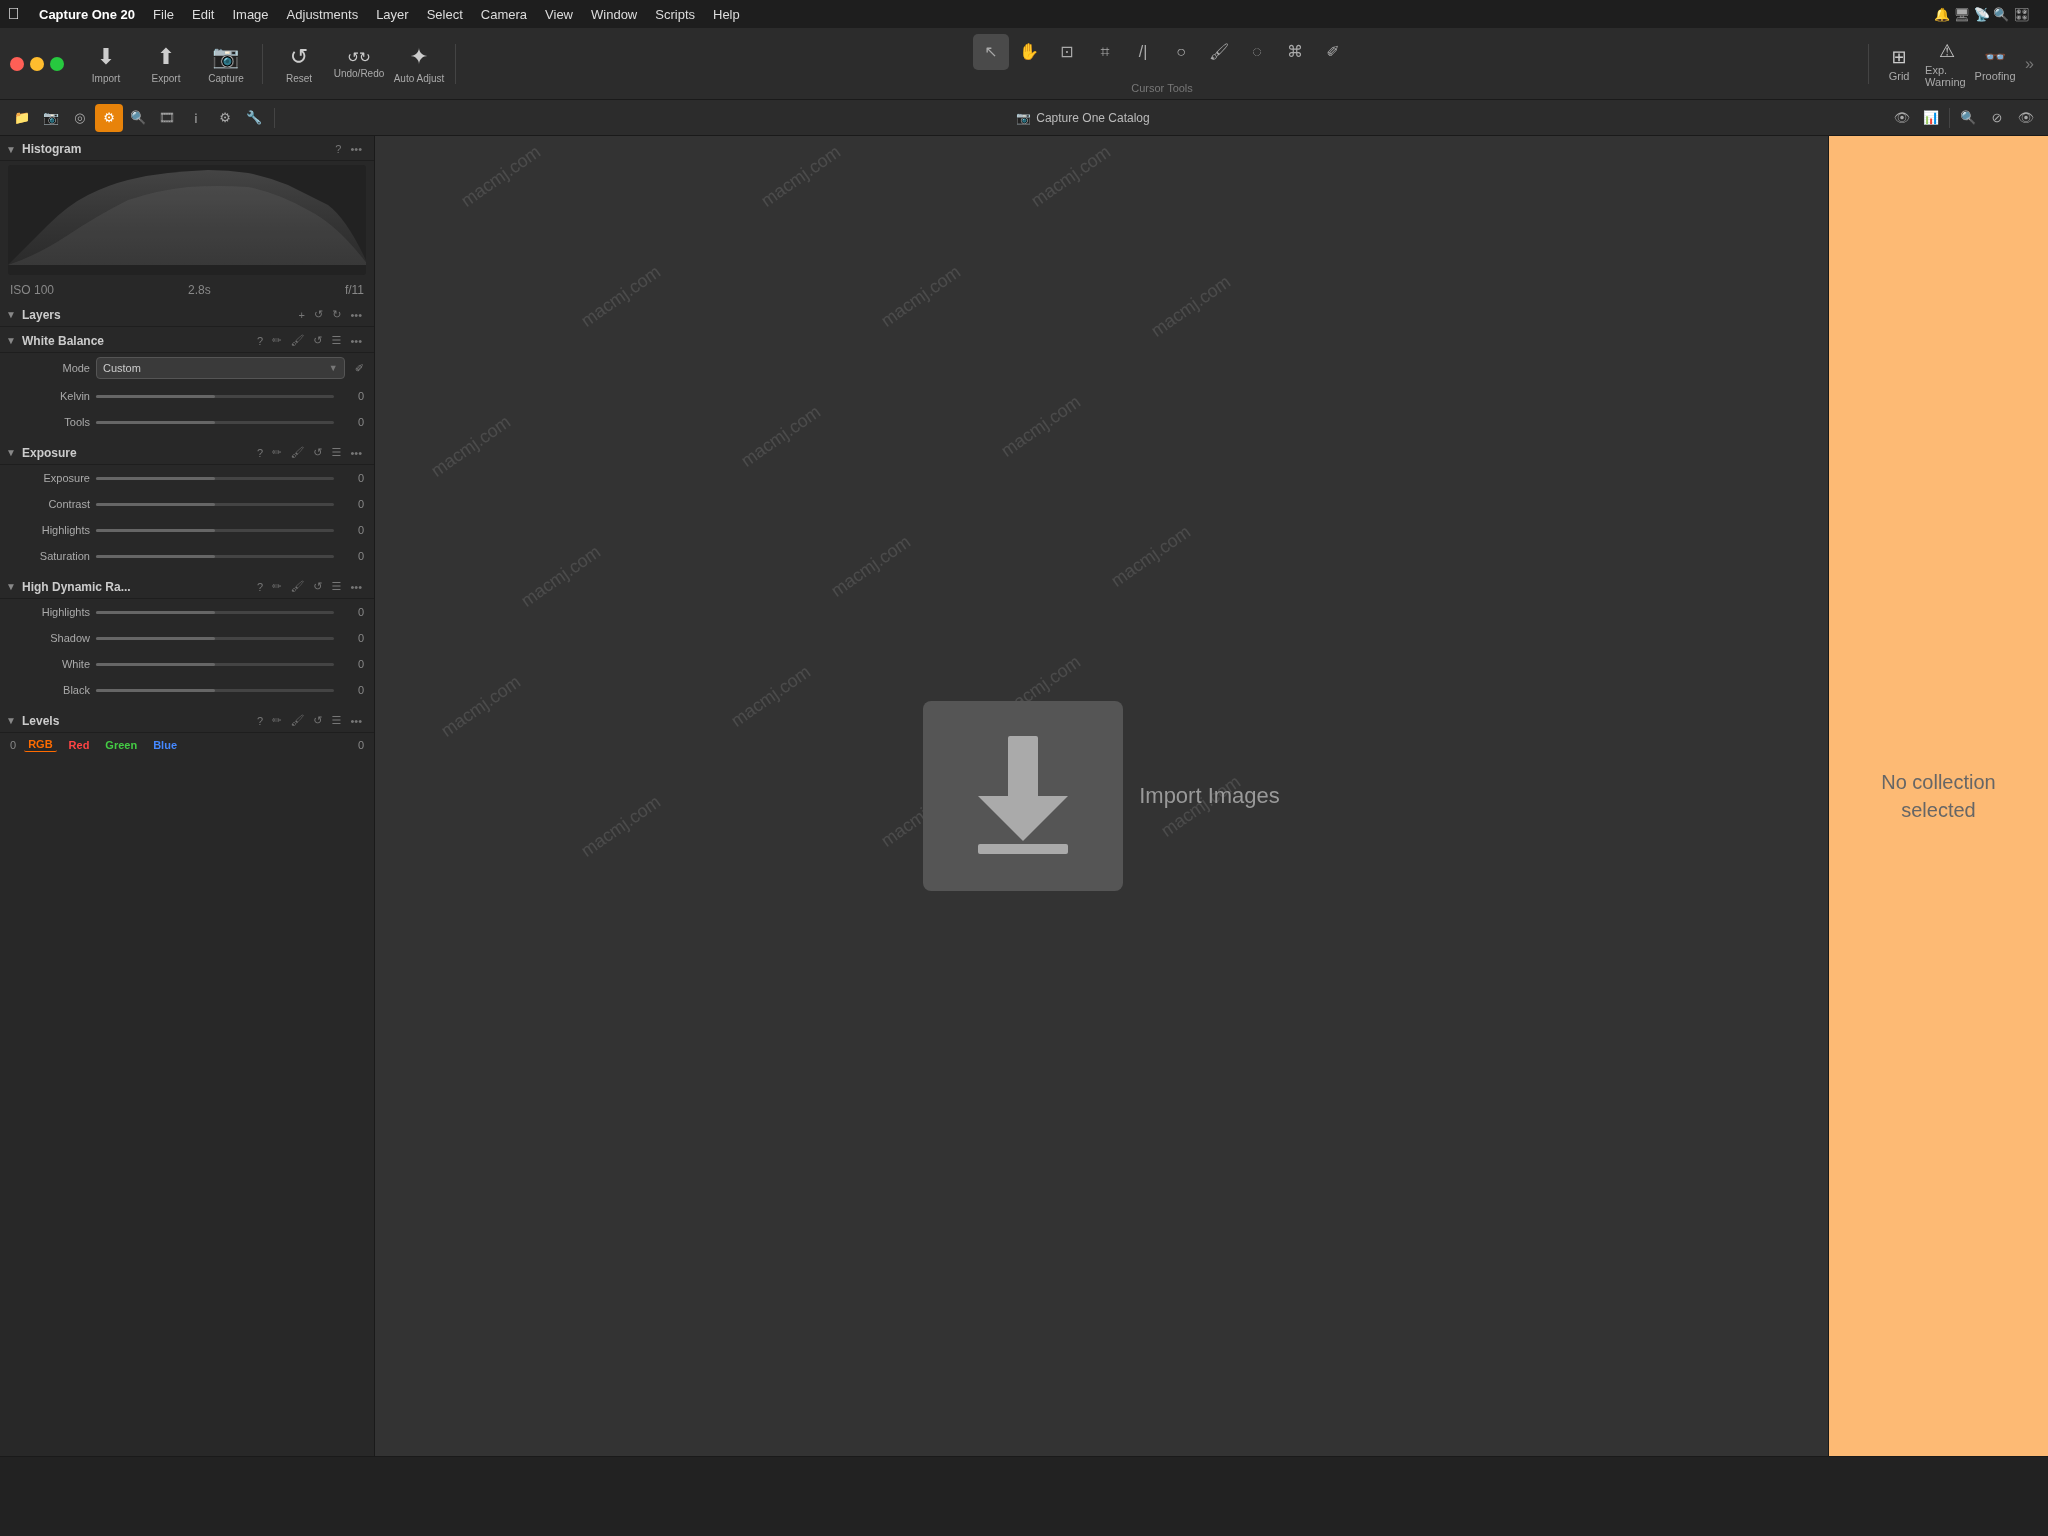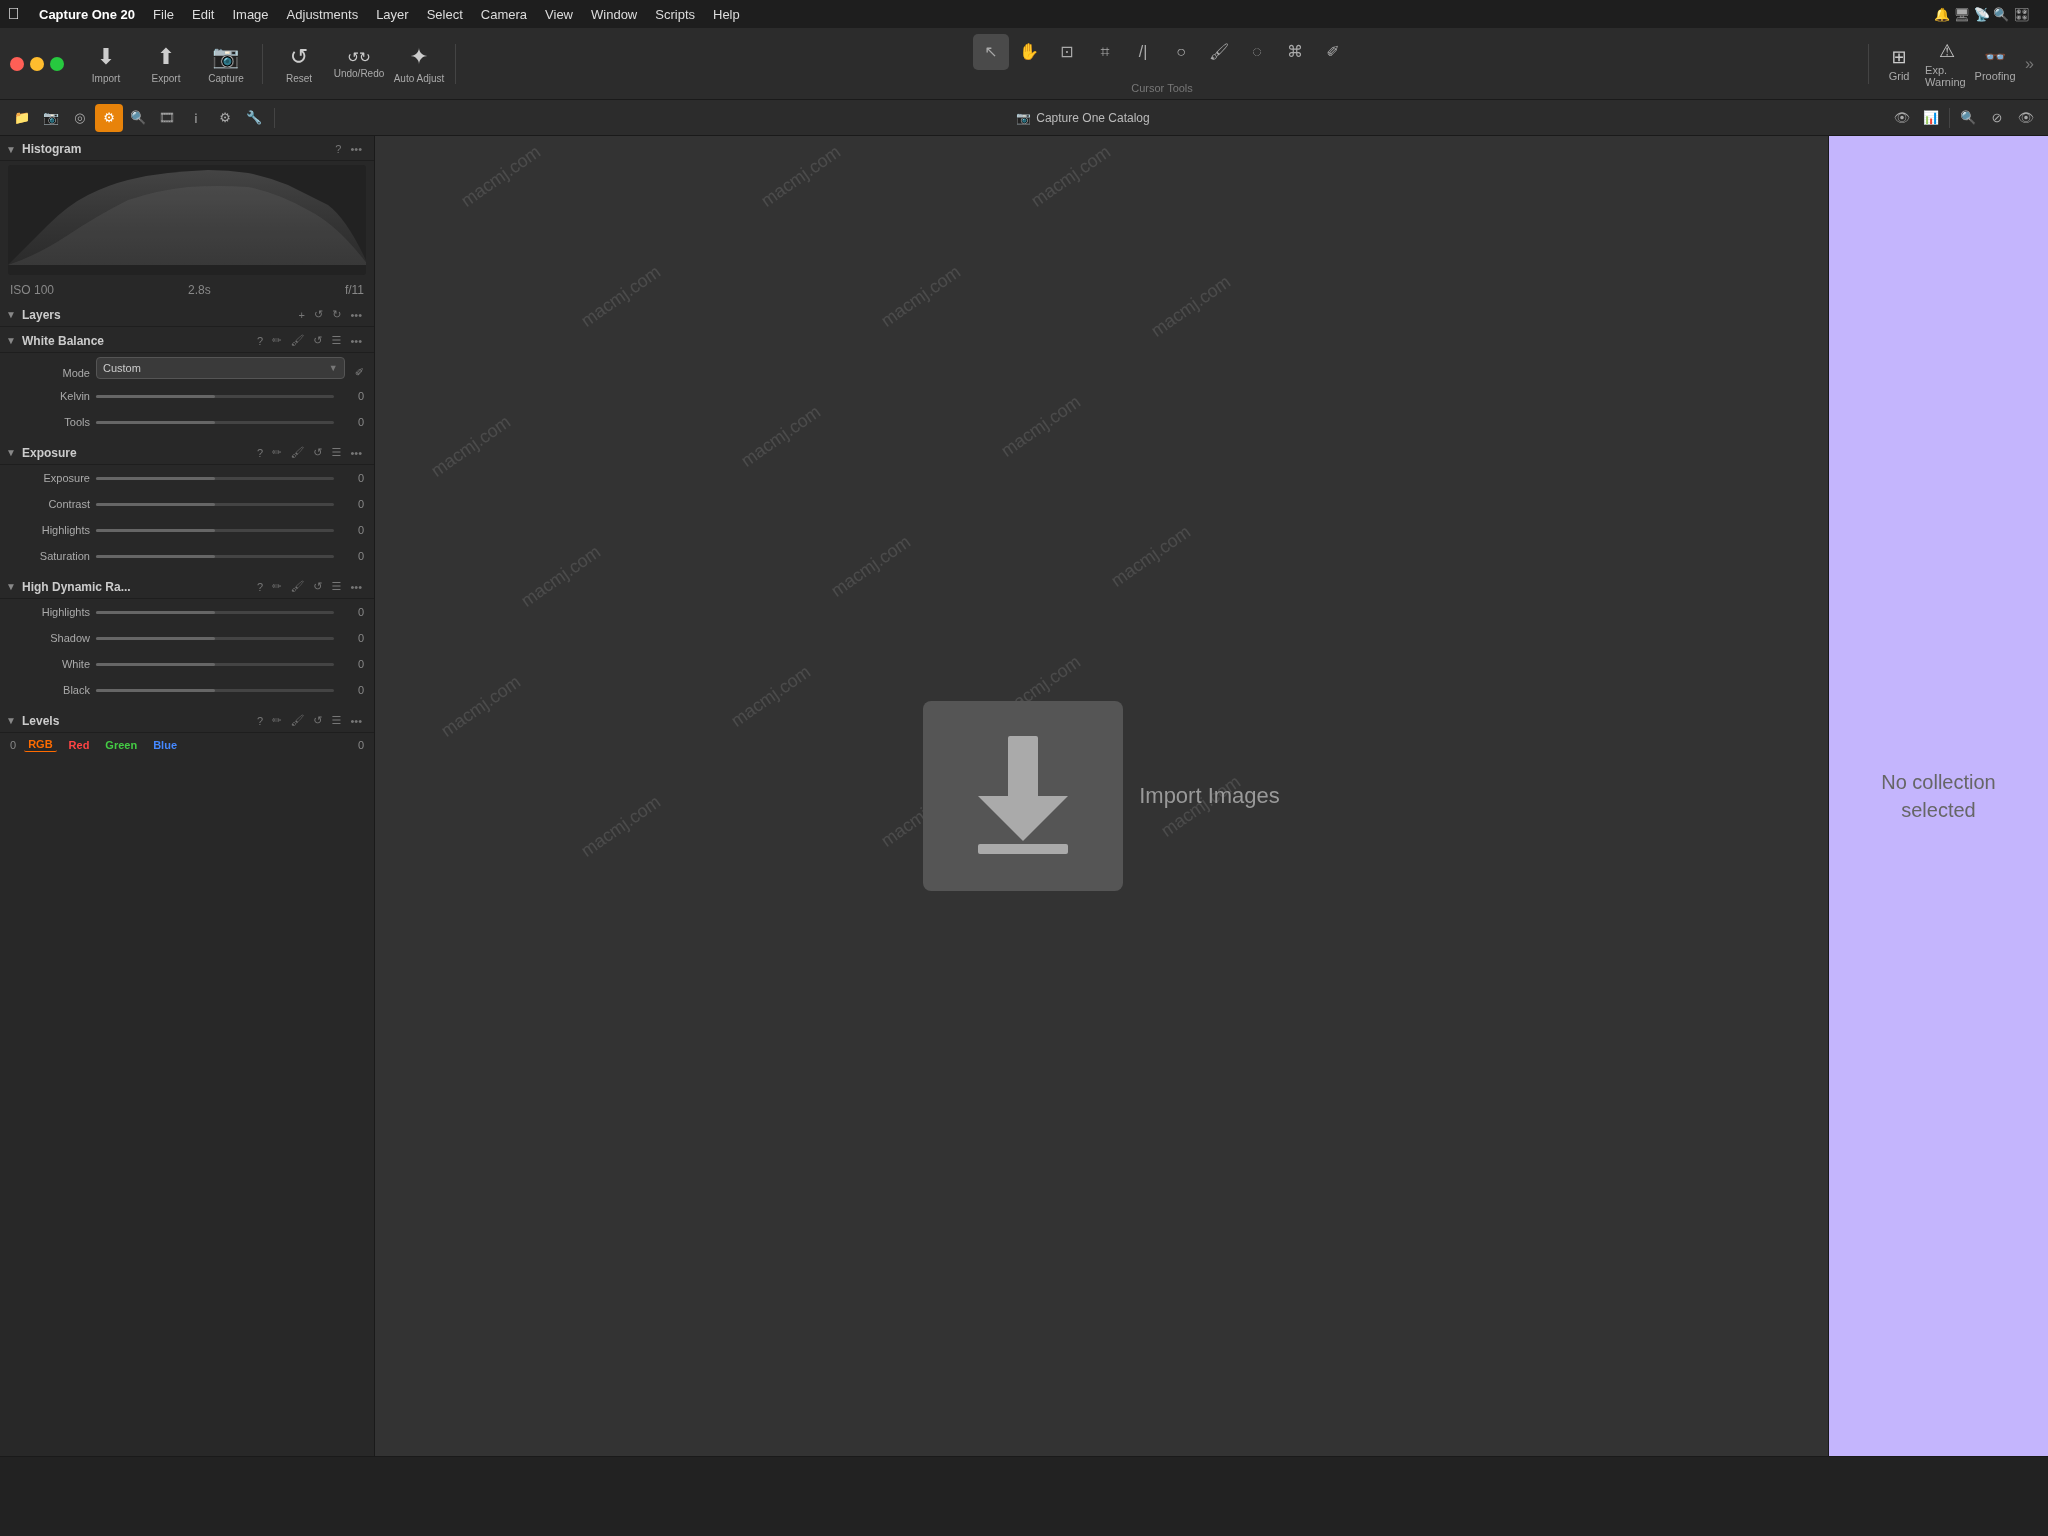--- a/index.html
+++ b/index.html
@@ -238,21 +238,21 @@
       font-size: 11px;
       color: #888;
       width: 24px;
       text-align: right;
       flex-shrink: 0;
     }
 
     
     .mode-row {
       display: flex;
-      align-items: flex-end;
+      align-items: center;
       padding: 4px 10px 4px 20px;
       gap: 6px;
     }
     .mode-label {
       font-size: 11px;
       color: #aaa;
       width: 70px;
       text-align: right;
     }
     .mode-select {
@@ -321,21 +321,21 @@
     }
     .import-text {
       font-size: 22px;
       color: #999;
       font-weight: 300;
     }
 
     
     #right-panel {
       width: 220px;
-      background: #c4b5fd;
+      background: #fdba74;
       border-left: 1px solid #1a1a1a;
       display: flex;
       align-items: center;
       justify-content: center;
       flex-shrink: 0;
     }
     .no-collection-text {
       font-size: 20px;
       color: #666;
       text-align: center;

